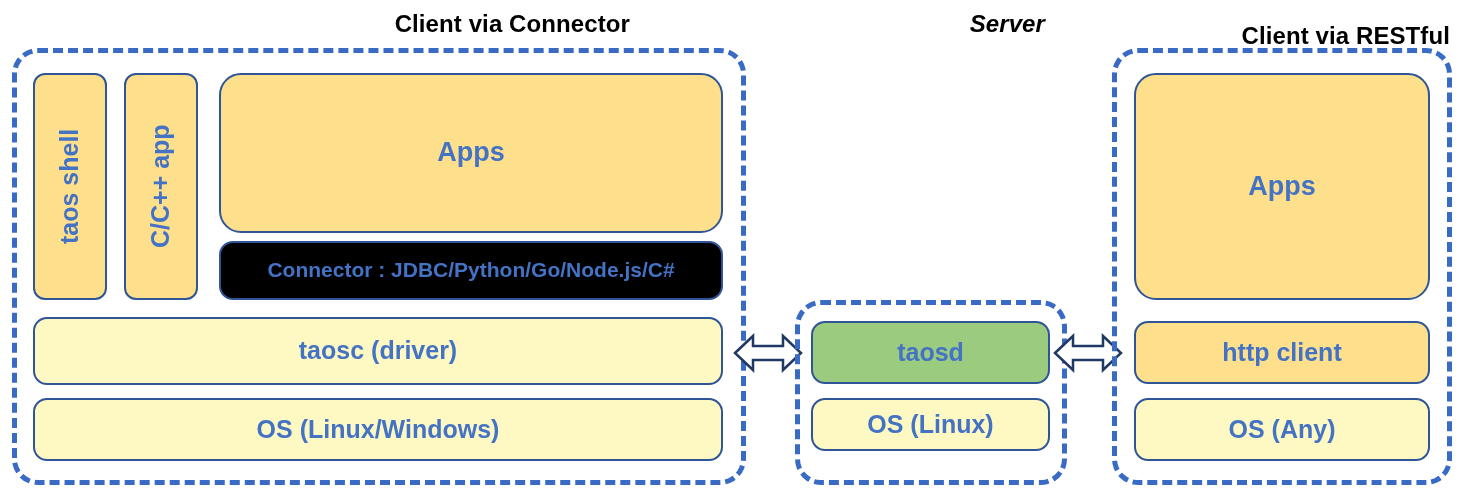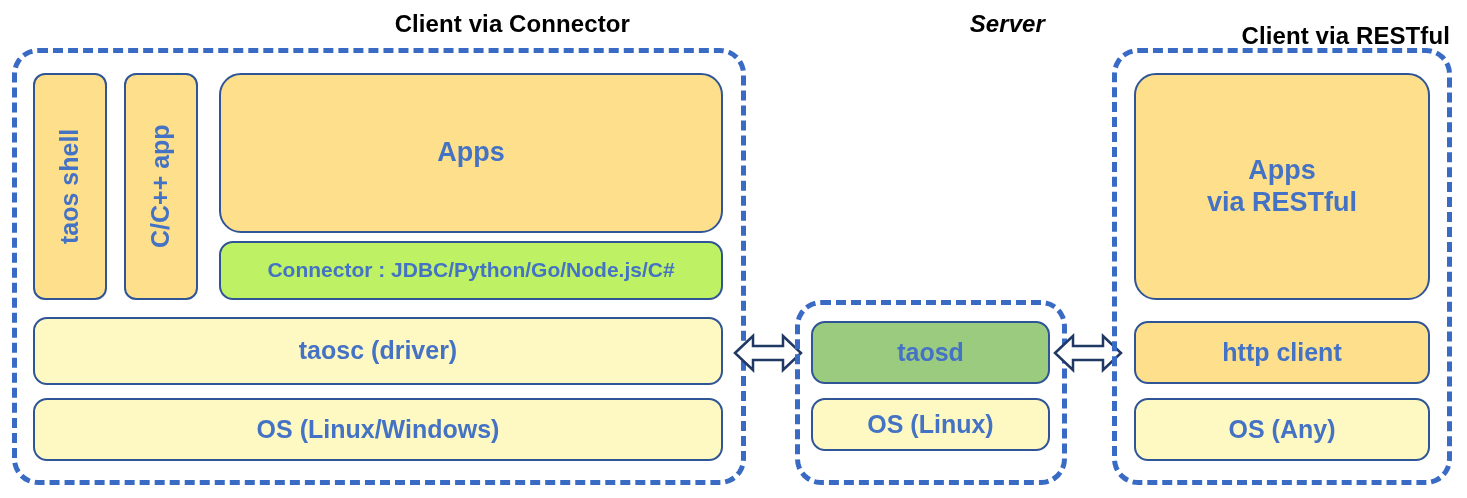--- a/index.html
+++ b/index.html
@@ -44,21 +44,21 @@
     border-radius: 14px;
     color: #4472C4;
     font-weight: bold;
     display: flex;
     align-items: center;
     justify-content: center;
     text-align: center;
     line-height: 1.18;
   }
   .node.yellow { background: #FDDF8C; }
-  .node.gray   { background: #bef264; }
+  .node.gray   { background: #000000; }
   .node.orange { background: #fef9c3; }
   .node.blue   { background: #fef9c3; }
   .node.green  { background: #9BCB7E; }
 
   .node.vertical {
     writing-mode: vertical-rl;
     transform: rotate(180deg);
     border-radius: 12px;
   }
 
@@ -106,18 +106,17 @@
 <div class="arrow" style="left:1053px; top:330px;">
   <svg width="70" height="46" viewBox="0 0 70 46" aria-hidden="true">
     <polygon points="2,23 20,6 20,16 50,16 50,6 68,23 50,40 50,30 20,30 20,40" fill="#ffffff" stroke="#1F3864" stroke-width="2.5" stroke-linejoin="miter"></polygon>
   </svg>
 </div>
 
 <div class="dashed-group" style="left:1112px; top:48px; width:340px; height:437px;"></div>
 
 <div class="node yellow" style="left:1134px; top:73px; width:296px; height:227px; font-size:27px; border-radius:22px; flex-direction:column;">
   <span>Apps</span>
-  <span>via RESTful</span>
 </div>
 
 <div class="node yellow" style="left:1134px; top:321px; width:296px; height:63px; font-size:25px;">http client</div>
 
 <div class="node blue" style="left:1134px; top:398px; width:296px; height:63px; font-size:25px;">OS (Any)</div>
 
 </body></html>

